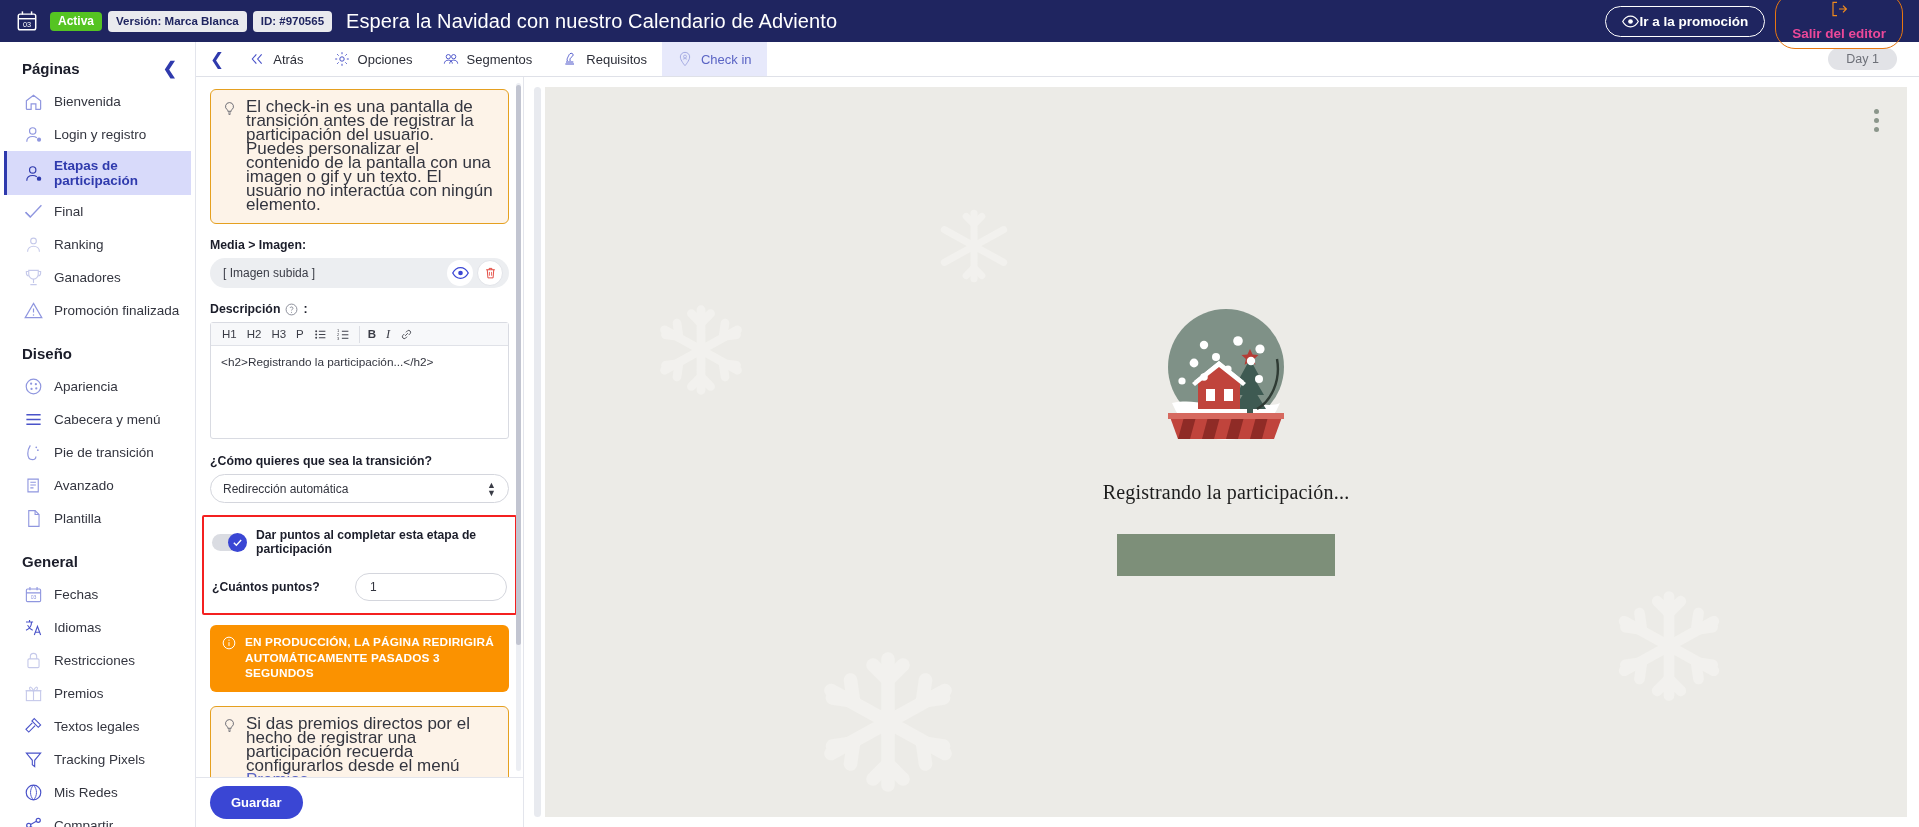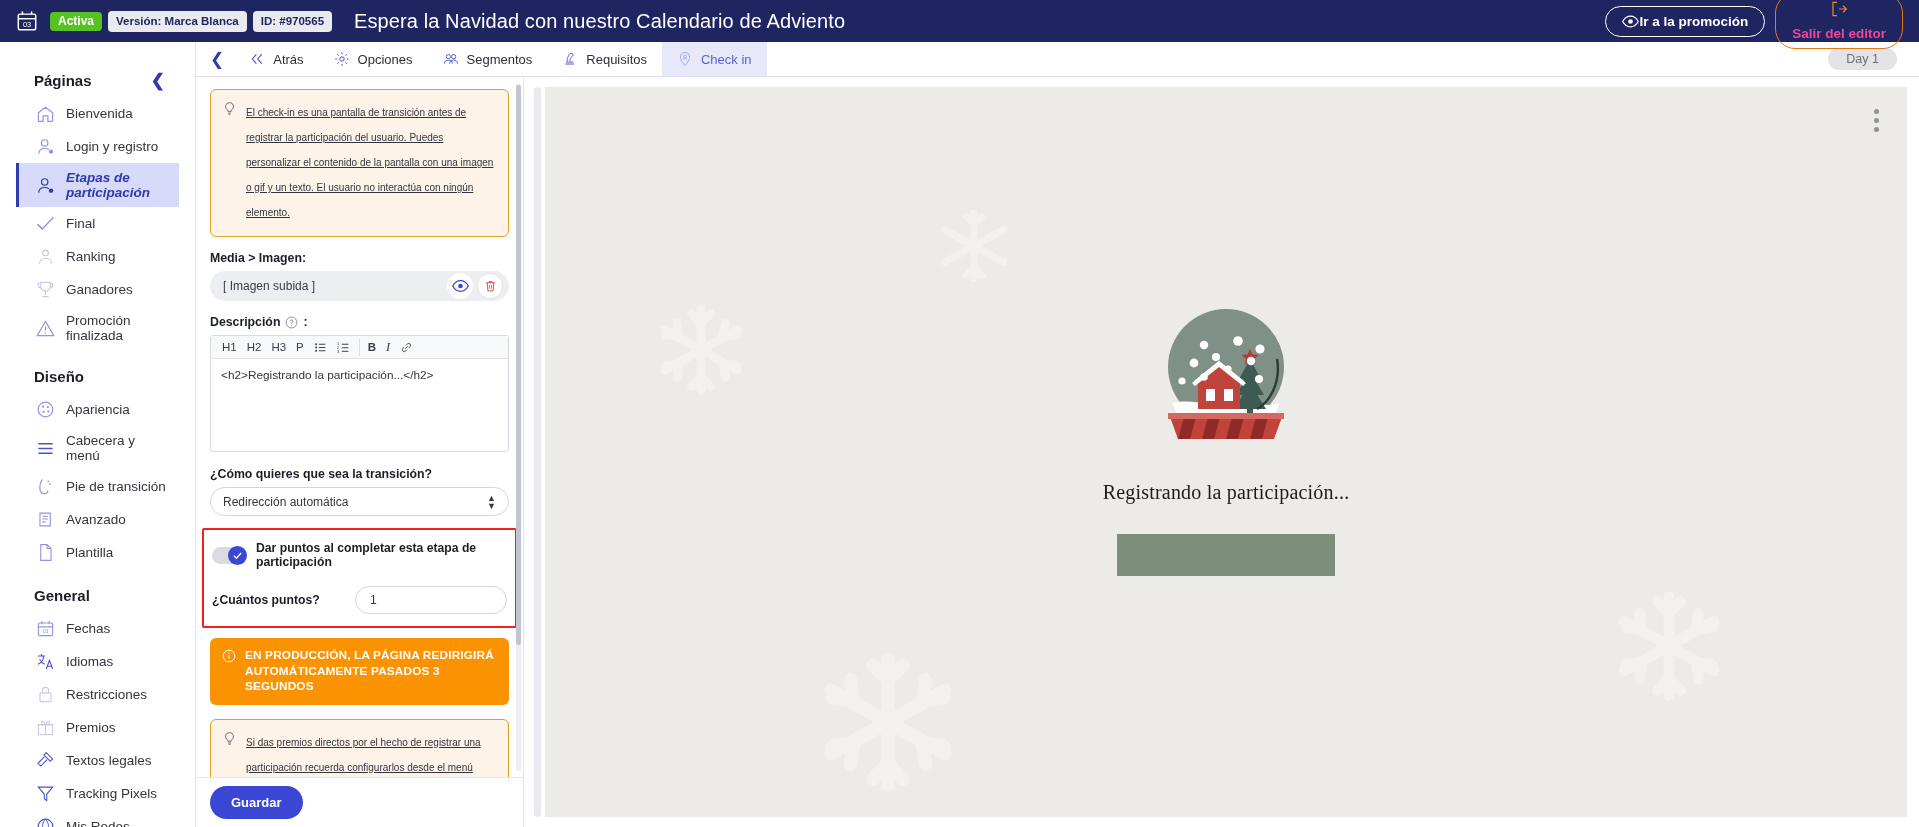--- a/index.html
+++ b/index.html
@@ -18,54 +18,54 @@
   }
   .cal-icon { width: 22px; height: 22px; margin-right: 12px; flex: 0 0 22px; }
   .badge-active {
     background: #55c422; color: #fff; font-size: 12px; font-weight: bold;
     border-radius: 4px; padding: 3px 8px; margin-right: 6px; line-height: 13px;
   }
   .badge-gray {
     background: #e9eaee; color: #1f2560; font-size: 11.5px; font-weight: bold;
     border-radius: 4px; padding: 4px 8px; margin-right: 6px; line-height: 13px;
   }
-  .promo-title { color: #fff; font-size: 20px; margin-left: 16px; letter-spacing: .1px; }
+  .promo-title { color: #fff; font-size: 20px; margin-left: 8px; letter-spacing: .1px; }
   .topbar-right { margin-left: auto; display: flex; align-items: center; gap: 10px; }
   .btn-outline-white {
     border: 1.5px solid #fff; color: #fff; border-radius: 20px; padding: 7px 16px;
     font-size: 13.5px; font-weight: bold; display: flex; align-items: center; gap: 0;
     background: transparent; cursor: pointer; white-space: nowrap;
   }
   .btn-outline-orange {
     border: 1.5px solid #e8770f; color: #ec4899; border-radius: 20px; padding: 7px 16px;
     font-size: 13.5px; font-weight: bold; display: flex; align-items: center; gap: 9px;
     background: transparent; cursor: pointer; white-space: nowrap; flex-direction: column;
   }
 
   
   .body-wrap { flex: 1; display: flex; min-height: 0; }
 
   
   .sidebar {
     width: 196px; flex: 0 0 196px; background: #fff; border-right: 1px solid #e3e5ec;
-    padding: 16px; overflow: hidden; position: relative;
+    padding: 4px; overflow: hidden; position: relative;
   }
   .side-head {
     display: flex; align-items: center; padding: 14px 14px 8px 18px;
     font-size: 15px; font-weight: bold; color: #1b1d2a;
   }
   .side-head.sub { padding-top: 18px; }
   .collapse-arrow { margin-left: auto; color: #2f3aad; font-size: 17px; cursor: pointer; line-height: 1; }
   .side-item {
     display: flex; align-items: center; gap: 11px; padding: 7px 10px 7px 20px;
     font-size: 13.5px; color: #33353f; cursor: pointer; min-height: 30px;
   }
   .side-item.active {
     background: #d8dafa; color: #2f3aad; font-weight: bold;
-    border-left: 3px solid #2f3aad; padding-left: 17px; font-style: italic;
+    border-left: 3px solid #2f3aad; padding-left: 17px;
   }
   .side-icon { width: 19px; height: 19px; flex: 0 0 19px; display: block; }
 
   
   .content { flex: 1; display: flex; flex-direction: column; min-width: 0; }
   .tabbar {
     height: 35px; background: #fff; display: flex; align-items: stretch;
     border-bottom: 1px solid #dfe1e8; flex: 0 0 35px;
   }
   .tab {
@@ -94,21 +94,21 @@
   }
   .scroll-thumb {
     position: absolute; right: 2px; top: 8px; width: 5px; height: 560px;
     background: #c2c5d1; border-radius: 3px; cursor: pointer;
   }
 
   .infobox {
     border: 1.5px solid #e5a020; background: #fdf3e8; border-radius: 6px;
     padding: 10px 12px 11px 11px; display: flex; gap: 9px; margin-bottom: 14px;
   }
-  .infobox p { font-size: 10px; line-height: 25px; color: #33353f; text-decoration: underline; }
+  .infobox p { font-size: 17px; line-height: 14px; color: #33353f; }
   .bulb { width: 15px; height: 15px; flex: 0 0 15px; margin-top: 1px; }
   .field-label { font-size: 12.3px; font-weight: bold; color: #1b1d2a; margin-bottom: 6px;
                  display: flex; align-items: center; gap: 5px; }
   .pill-input {
     background: #eceef1; border-radius: 18px; height: 30px; display: flex;
     align-items: center; padding: 0 6px 0 13px; font-size: 12px; color: #3a3c46;
     margin-bottom: 14px;
   }
   .pill-actions { margin-left: auto; display: flex; align-items: center; gap: 4px; }
   .circle-btn {

